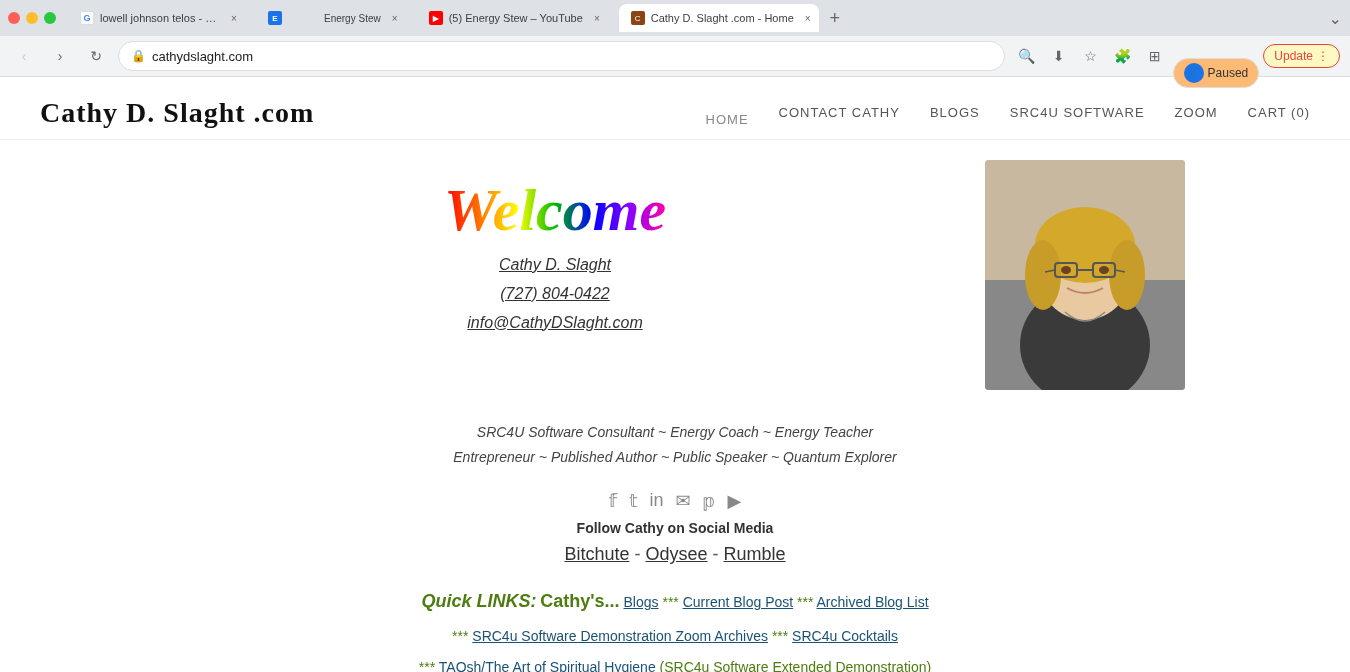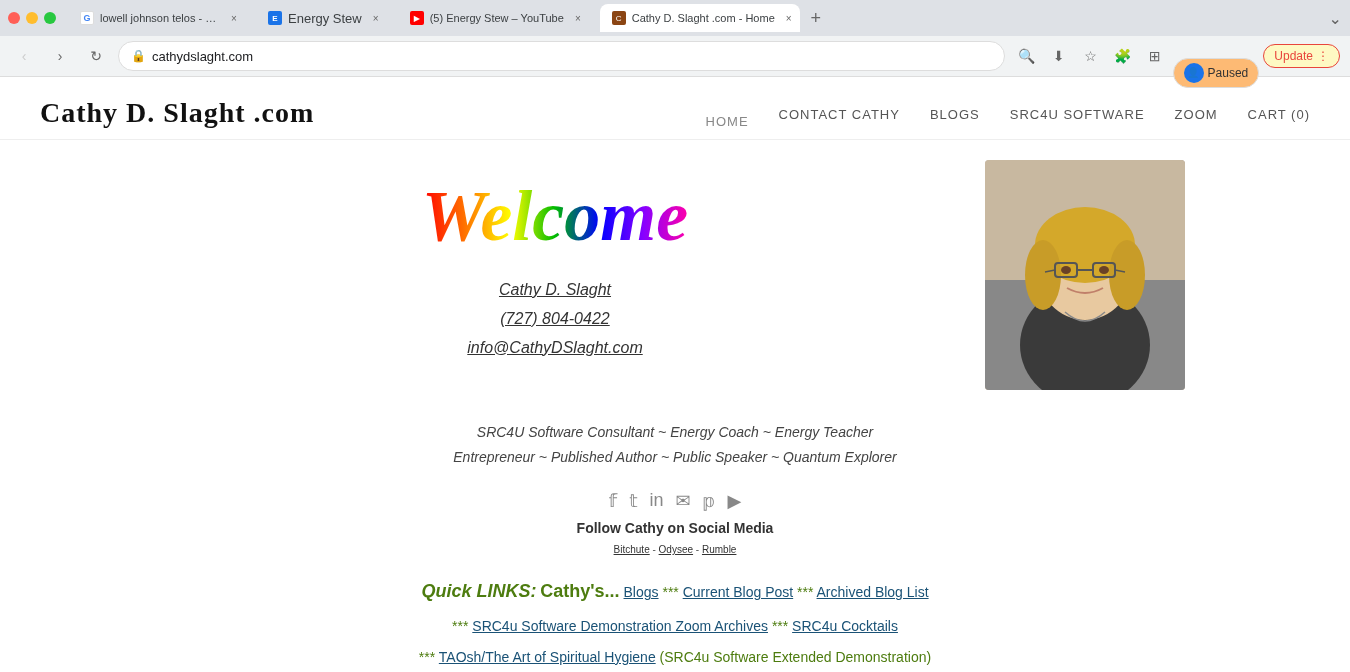--- a/index.html
+++ b/index.html
@@ -86,21 +86,21 @@
       color: #fff; font-size: 10px;
     }
     .update-btn {
       background: #fef9c3; border: 1px solid #e8453c; border-radius: 16px;
       padding: 4px 10px; font-size: 12px; color: #e8453c; cursor: pointer;
       display: flex; align-items: center; gap: 4px;
     }
 
     
     .site-header {
-      display: flex; align-items: flex-end; justify-content: space-between;
+      display: flex; align-items: flex-start; justify-content: space-between;
       padding: 20px 40px 10px;
       border-bottom: 1px solid #eee;
     }
     .site-logo {
       font-family: 'Georgia', serif;
       font-size: 28px; font-weight: bold; color: #111;
       letter-spacing: 1px;
     }
     .site-nav {
       display: flex; gap: 30px; align-items: center;
@@ -121,27 +121,27 @@
       gap: 40px; margin-bottom: 30px;
     }
     .hero-left {
       flex: 1; display: flex; flex-direction: column; align-items: center;
       padding-top: 20px;
     }
 
     
     .welcome-text {
       font-family: 'Georgia', cursive;
-      font-size: 72px;
+      font-size: 60px;
       font-style: italic;
       background: linear-gradient(90deg, #ff0000, #ff7700, #ffff00, #00bb00, #0000ff, #8800ff, #ff00aa);
       -webkit-background-clip: text;
       -webkit-text-fill-color: transparent;
       background-clip: text;
-      line-height: 1; margin-bottom: 24px;
+      line-height: 1; margin-bottom: 11px;
       font-weight: bold;
     }
 
     .contact-info {
       text-align: center; font-style: italic;
       line-height: 1.8; font-size: 16px; color: #333; text-decoration: underline;
     }
     .contact-info a { color: #333; text-decoration: none; text-align: center; }
 
     .hero-photo {
@@ -174,21 +174,21 @@
       display: flex; justify-content: center; gap: 12px; margin-bottom: 8px;
     }
     .social-icon {
       color: #888; font-size: 18px; cursor: pointer;
       text-decoration: none;
     }
     .social-label {
       font-size: 14px; font-weight: bold; color: #333; margin-bottom: 8px;
     }
     .video-links {
-      font-size: 10px; color: #333;
+      font-size: 18px; color: #333;
     }
     .video-links a {
       color: #333; text-decoration: underline; cursor: pointer;
     }
     .video-links span { color: #555; }
 
     .quick-links-section {
       text-align: center; margin-top: 20px;
     }
     .quick-links-title {
@@ -243,21 +243,21 @@
     </div>
 
     <div class="tab">
       <div class="favicon-g tab-favicon">G</div>
       <span style="font-size:11px; overflow:hidden; text-overflow:ellipsis; white-space:nowrap; max-width:120px;">lowell johnson telos - Google S...</span>
       <div class="tab-close">×</div>
     </div>
 
     <div class="tab">
       <div class="favicon-es tab-favicon">E</div>
-      <span style="font-size:13px;">Energy Stew</span>
+      <span style="font-size:10px;margin-left:36px;">Energy Stew</span>
       <div class="tab-close">×</div>
     </div>
 
     <div class="tab">
       <div class="favicon-yt tab-favicon">▶</div>
       <span style="font-size:11px;">(5) Energy Stew – YouTube</span>
       <div class="tab-close">×</div>
     </div>
 
     <div class="tab active">

